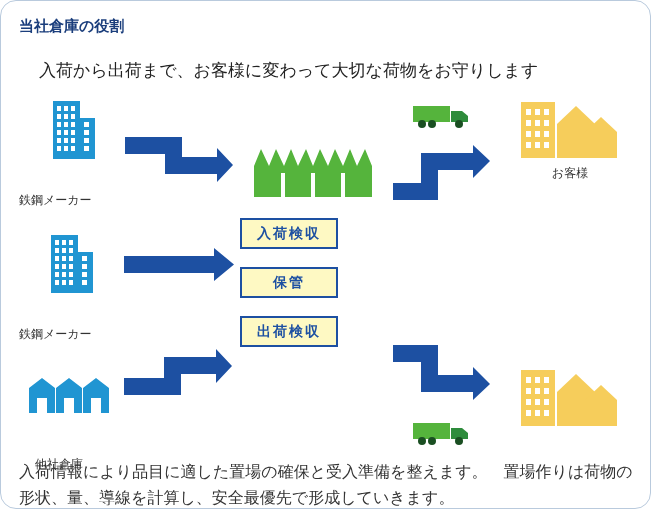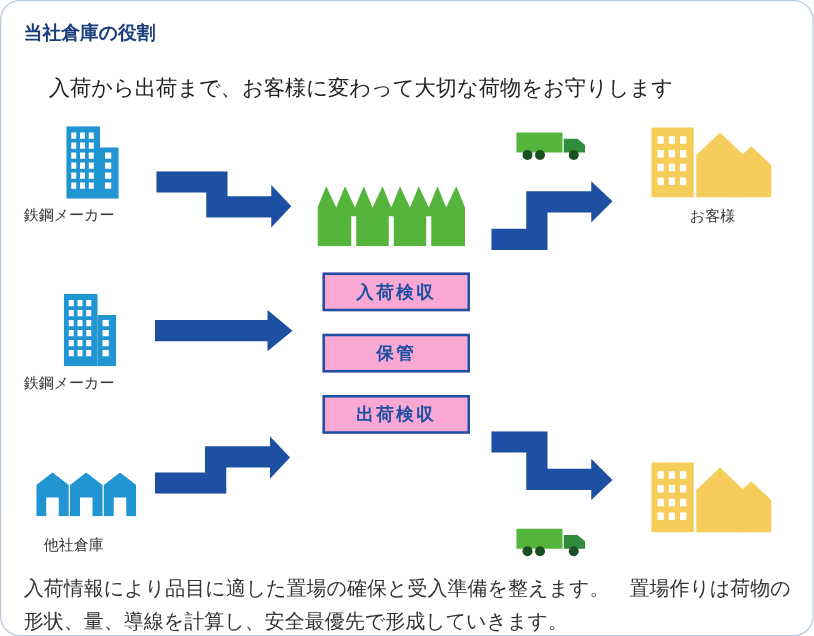--- a/index.html
+++ b/index.html
@@ -18,28 +18,28 @@
   .abs { position:absolute; }
   .title {
     left:18px; top:16px;
     font-size:15px; font-weight:bold; color:#1b3e7c;
   }
   .subtitle {
     left:18px; top:58px;
     font-size:17px; color:#222;margin-left:20px;
   }
   .node-label {
-    font-size:12px; color:#333; white-space:nowrap;
+    font-size:12px; color:#333; white-space:nowrap;margin-top:28px;
   }
   .dest-label {
     font-size:12px; color:#333; text-align:center; width:98px;
   }
   .step-box {
-    left:257px; width:118px; height:31px;
-    border:2px solid #1d50a2; background:#f9a8d4;
+    left:239px; width:98px; height:31px;
+    border:2px solid #1d50a2; background:#fef9c3;
     color:#1d50a2; font-size:14px; font-weight:bold;
     letter-spacing:2px;
     display:flex; align-items:center; justify-content:center;
   }
   .footer-note {
     left:18px; top:458px; width:616px;
     font-size:16px; line-height:1.65; color:#333;
   }
   svg { display:block; }
 </style>

